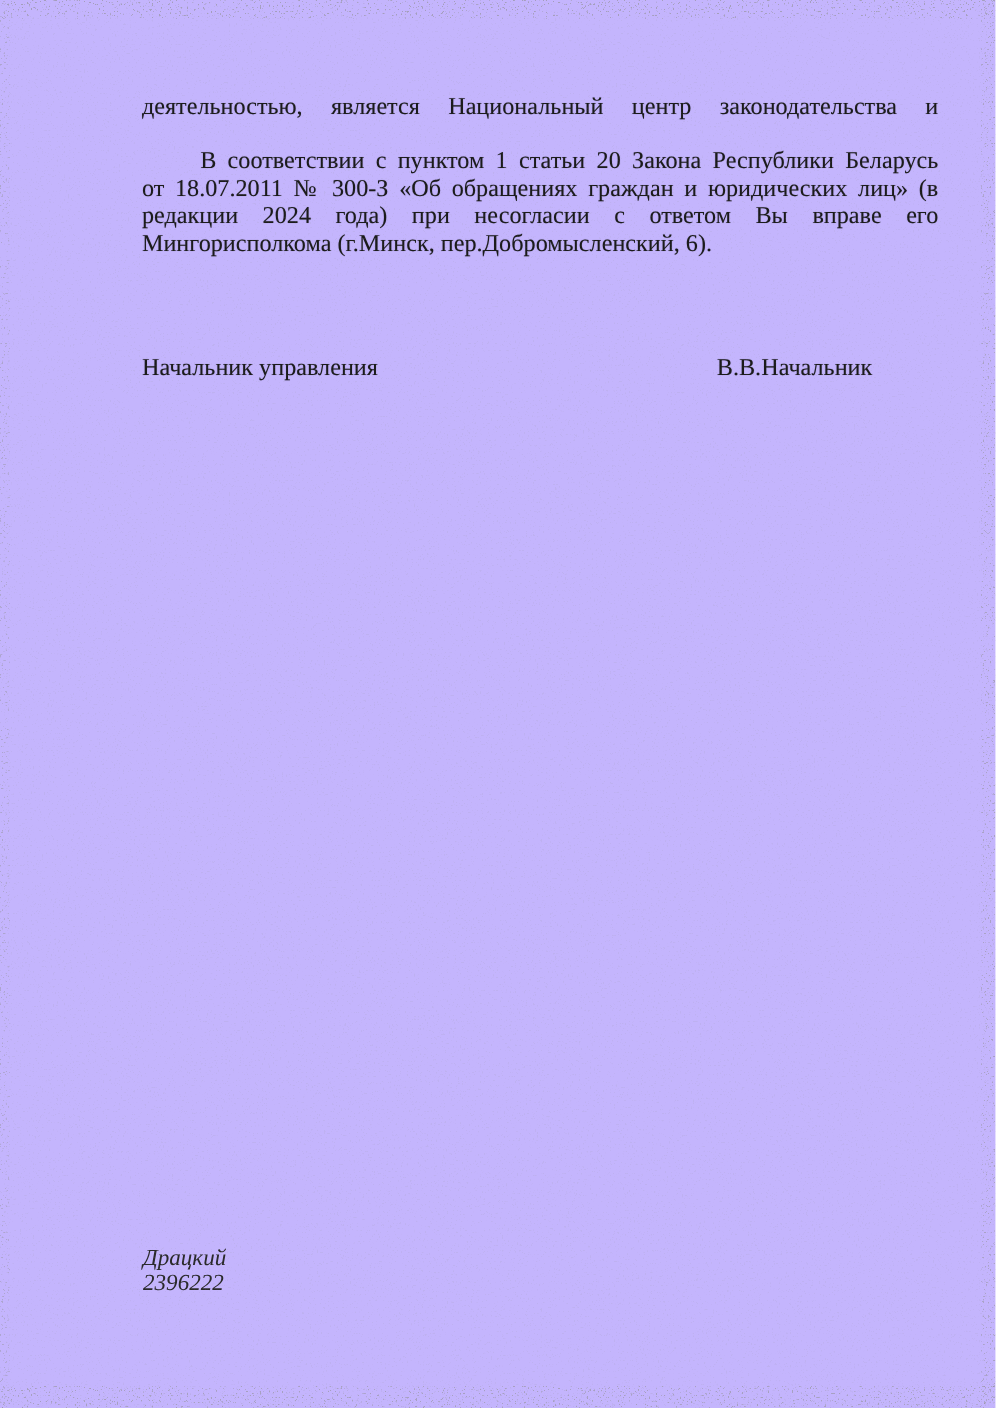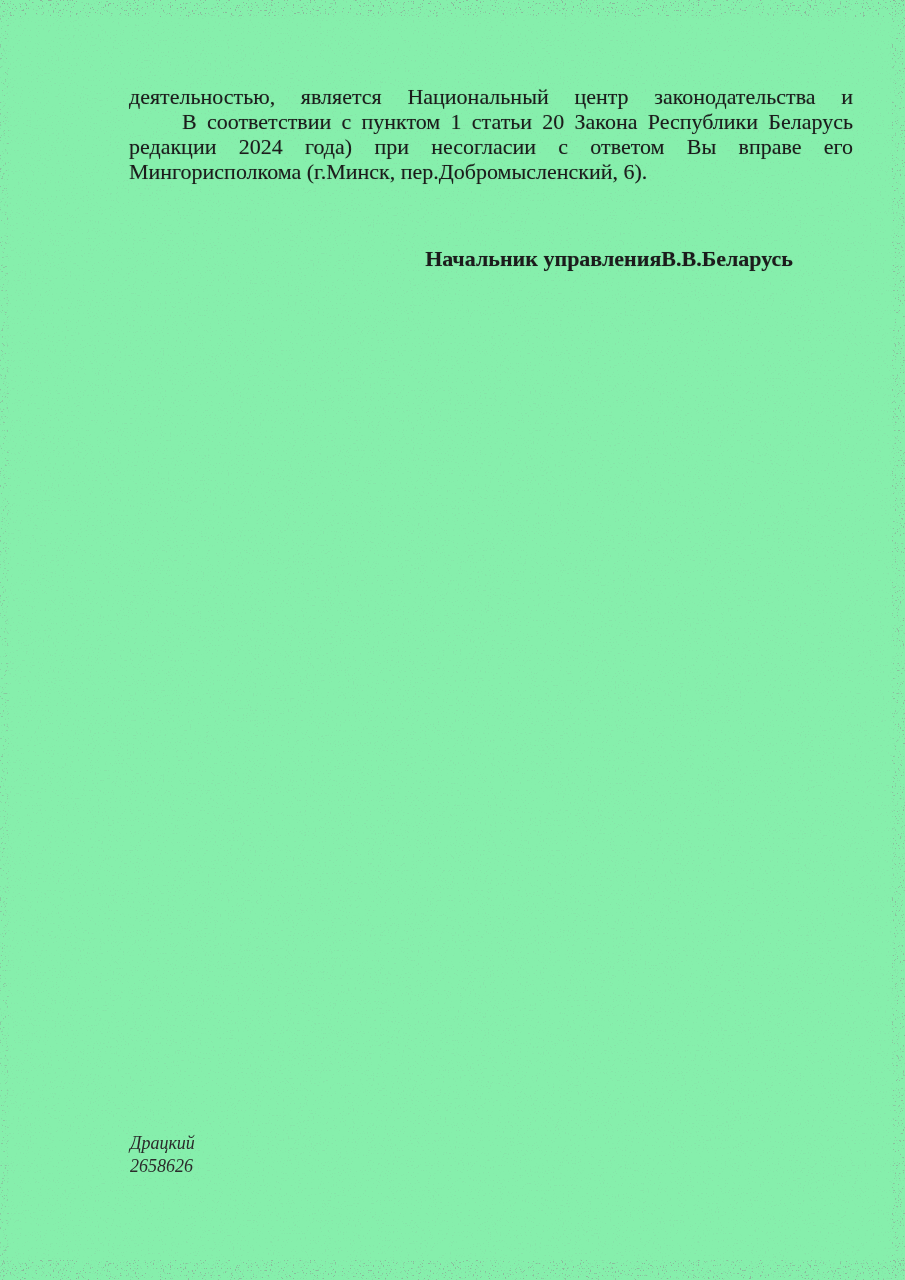--- a/index.html
+++ b/index.html
@@ -4,57 +4,56 @@
 <style>
   html, body {
     margin: 0;
     padding: 0;
     background: #ffffff;
   }
   .page {
     position: relative;
     width: 905px;
     height: 1280px;
-    background: #86efac;
+    background: #c4b5fd;
     overflow: hidden;
     font-family: "Liberation Serif", "DejaVu Serif", serif;
     color: #1b1b1b;
   }
   .content {
     position: absolute;
     top: 84px;
     left: 129px;
     width: 724px;
   }
   .para { margin: 0; padding: 0; }
   .line {
     font-size: 22px;
     line-height: 25px;
     white-space: normal;
     text-align: justify;
     text-shadow: 0 0 1px rgba(0,0,0,0.30);
   }
   .just { text-align-last: justify; }
-  .indent { padding-left: 53px; }
+  .indent { padding-left: 53px; margin-top: 24px; }
   .sig {
-    margin-top: 62px;
+    margin-top: 88px;
     display: flex;
-    justify-content: flex-end;
+    justify-content: space-between;
     padding-right: 60px;
     font-size: 22px;
     line-height: 25px;
     text-shadow: 0 0 1px rgba(0,0,0,0.30);
-    font-weight: bold;
   }
   .footer {
     position: absolute;
     left: 130px;
     top: 1132px;
     font-style: italic;
-    font-size: 18px;
+    font-size: 21px;
     line-height: 23px;
     color: #2a2a2a;
   }
   .noise {
     position: absolute;
     pointer-events: none;
   }
   .noise-full   { left: 0; top: 0; opacity: 0.10; }
   .noise-top    { left: 0; top: 0; opacity: 0.55; }
   .noise-bottom { left: 0; bottom: 0; opacity: 0.55; }
@@ -78,33 +77,34 @@
       </filter>
     </defs>
   </svg>
 
   <div class="content">
     <div class="para">
       <div class="line just">деятельностью, является Национальный центр законодательства и</div>
     </div>
     <div class="para">
       <div class="line just indent">В соответствии с пунктом 1 статьи 20 Закона Республики Беларусь</div>
+      <div class="line just">от 18.07.2011 № 300-З «Об обращениях граждан и юридических лиц» (в</div>
       <div class="line just">редакции 2024 года) при несогласии с ответом Вы вправе его</div>
       <div class="line">Мингорисполкома (г.Минск, пер.Добромысленский, 6).</div>
     </div>
 
     <div class="sig">
       <span>Начальник управления</span>
-      <span>В.В.Беларусь</span>
+      <span>В.В.Начальник</span>
     </div>
   </div>
 
   <div class="footer">
     <div>Драцкий</div>
-    <div>2658626</div>
+    <div>2396222</div>
   </div>
 
   <svg class="noise noise-full" width="905" height="1280" aria-hidden="true">
     <rect width="905" height="1280" filter="url(#speckle)"></rect>
   </svg>
   <svg class="noise noise-top" width="905" height="17" aria-hidden="true">
     <rect width="905" height="17" filter="url(#speckle)"></rect>
   </svg>
   <svg class="noise noise-bottom" width="905" height="20" aria-hidden="true">
     <rect width="905" height="20" filter="url(#speckle)"></rect>

